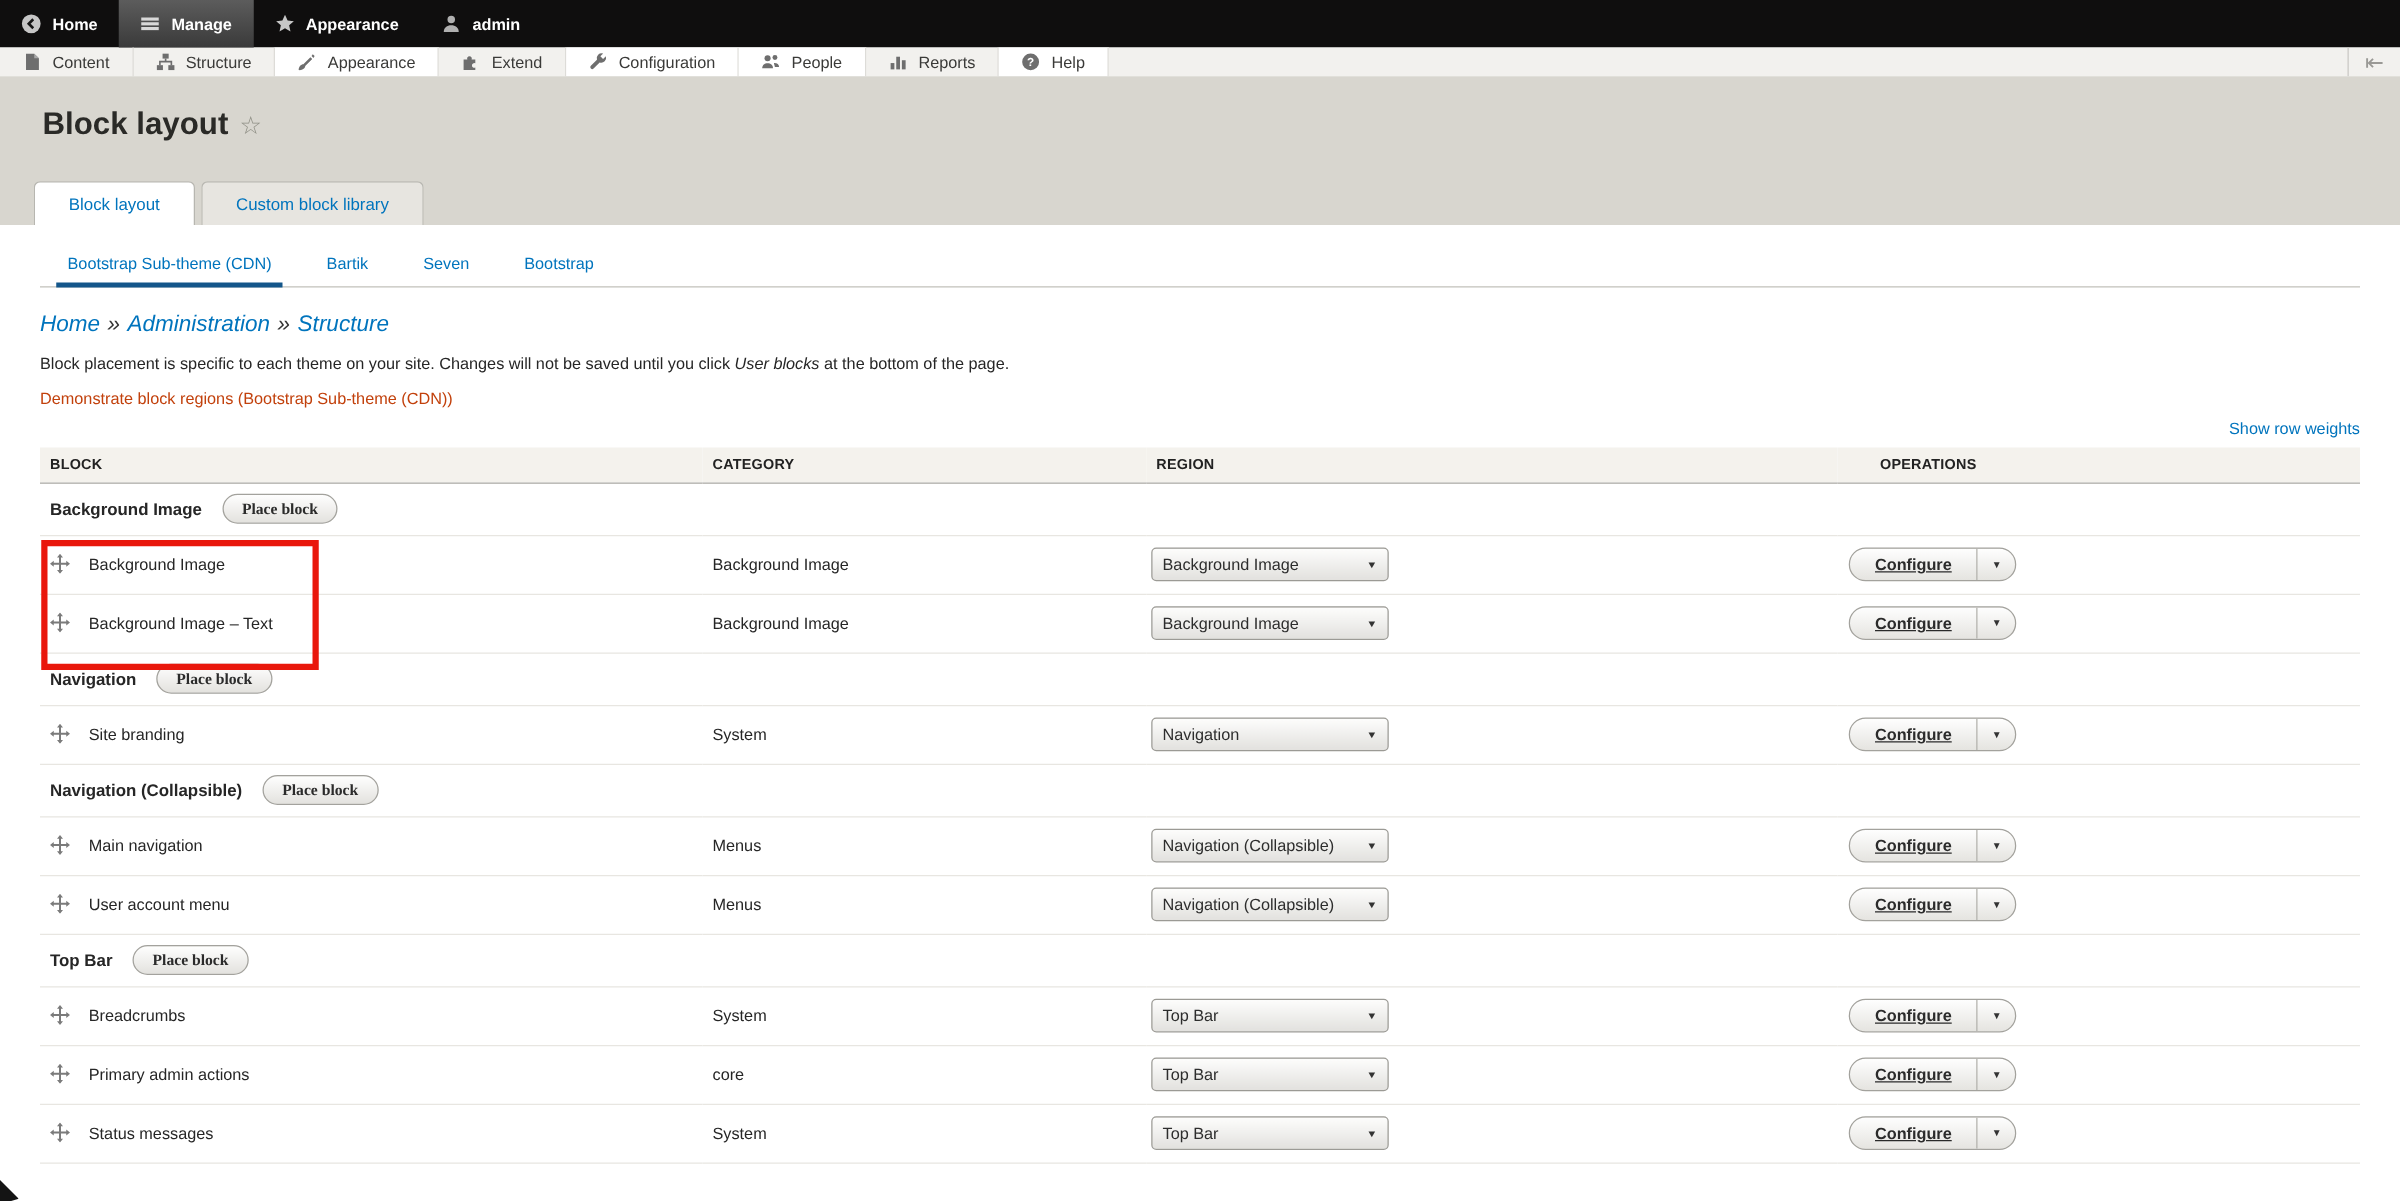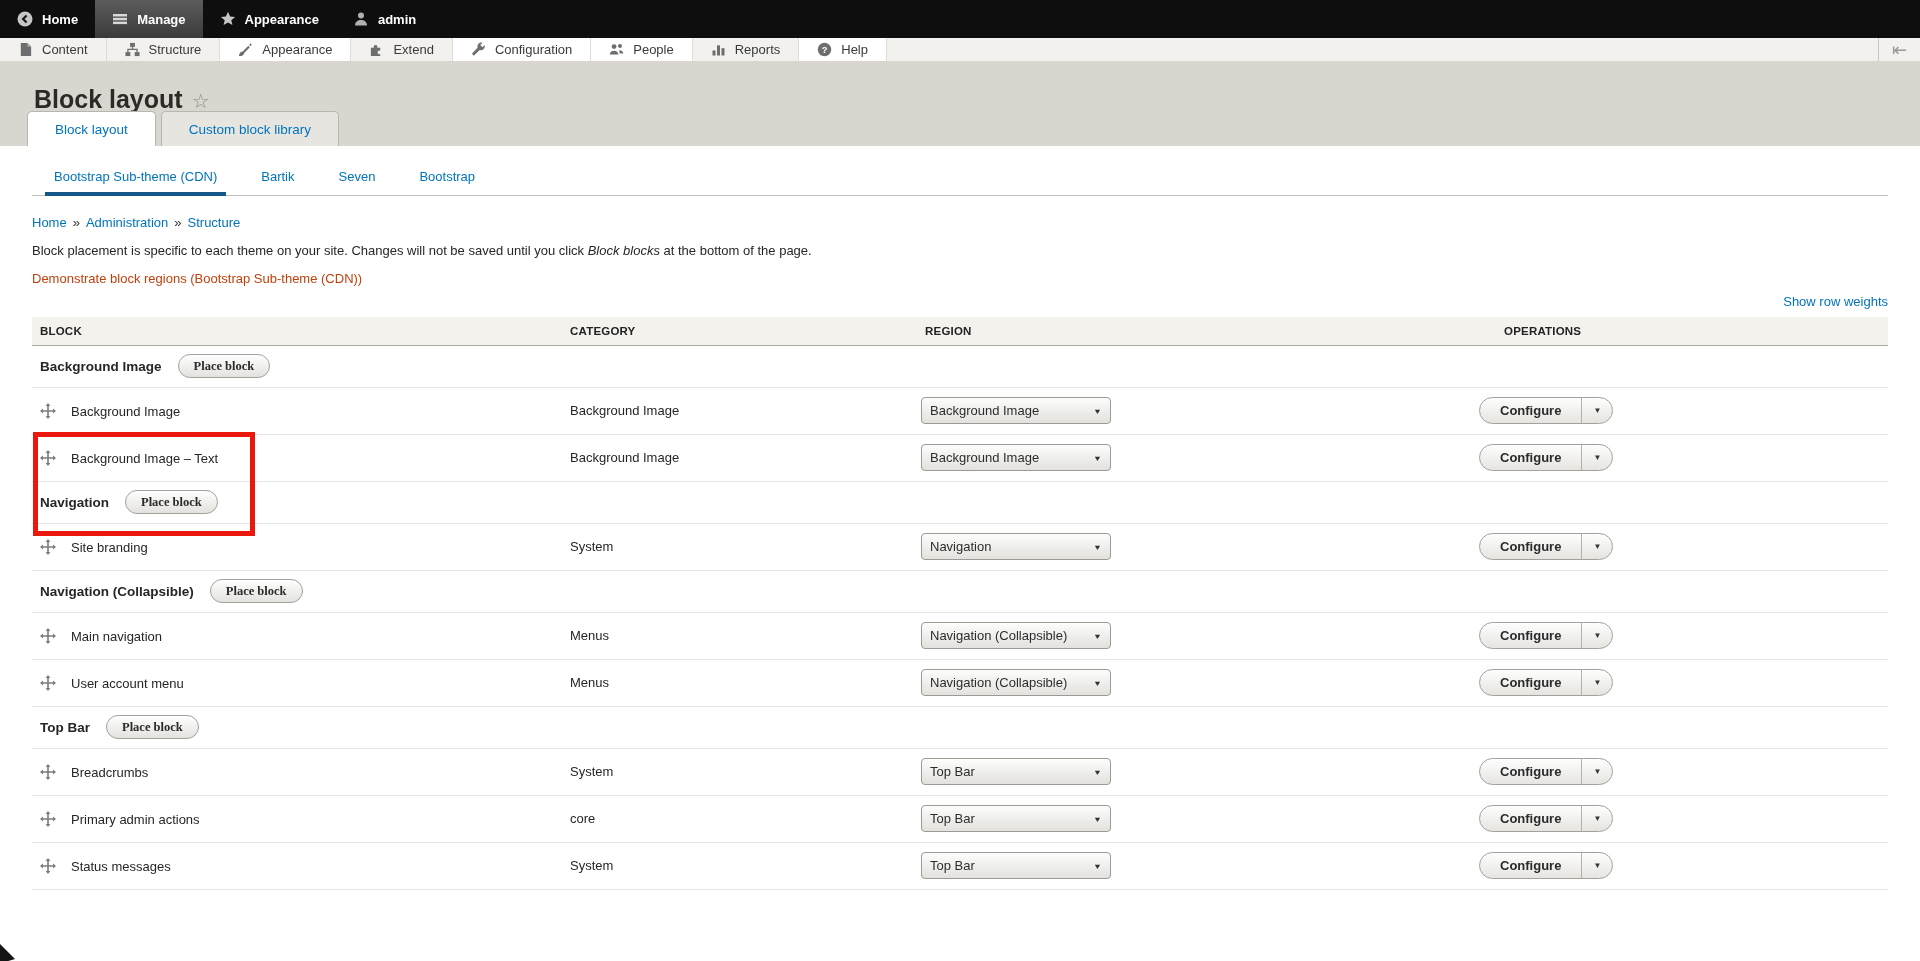--- a/index.html
+++ b/index.html
@@ -21,36 +21,36 @@
   .toolbar-tray { height:23px; background:#f2f1ee; display:flex; align-items:stretch; }
   .tray-item { display:flex; align-items:center; gap:9px; padding:0 18px; font-size:13px;
                color:#3a3a38; border-right:1px solid #dddcd8; cursor:pointer; }
   .tray-item.white { background:#ffffff; }
   .tray-icon svg { display:block; width:15px; height:15px; }
   .tray-right { margin-left:auto; display:flex; align-items:center; border-left:1px solid #c9c8c4;
                 padding:0 13px; }
   .orient-icon { color:#9a9995; font-size:18px; cursor:pointer; line-height:1; }
 
   
-  .page-header { background:#d8d6cf; height:85px; position:relative; }
+  .page-header { background:#d8d6cf; height:119px; position:relative; }
   .page-header h1 { padding:24px 0 0 34px; font-size:25px; font-weight:bold; color:#2a2a27; }
   .star { font-size:20px; color:#8f8f85; font-weight:normal; margin-left:9px; cursor:pointer; }
   .primary-tabs { position:absolute; bottom:0; left:27px; display:flex; }
   .ptab { padding:10px 27px 9px; font-size:13.5px; color:#0074bd; background:#e7e5e0;
           border:1px solid #b7b6b0; border-bottom:none; border-radius:5px 5px 0 0;
           margin-right:5px; cursor:pointer; }
   .ptab.active { background:#ffffff; }
 
   
   .content { padding:0 32px; position:relative; }
   .theme-tabs { display:flex; border-bottom:1px solid #c2c1bb; margin-top:14px; padding-left:0; }
   .ttab { font-size:13px; color:#0074bd; padding:9px 9px 8px; margin:0 13px; cursor:pointer; }
   .ttab.active { border-bottom:4px solid #13568a; margin-bottom:-1px; }
 
-  .breadcrumb { margin-top:19px; font-size:13px; color:#333; }
+  .breadcrumb { margin-top:19px; font-size:18px; color:#333;font-style:italic; }
   .breadcrumb a { color:#0074bd; cursor:pointer; }
   .crumb-sep { margin:0 6px; color:#333; }
 
   .description { margin-top:13px; font-size:13px; color:#262626; }
   .demo-link { display:inline-block; margin-top:13px; font-size:13px; color:#c2410c; cursor:pointer; }
   .row-weights { text-align:right; font-size:13px; margin-top:7px; }
   .row-weights a { color:#0074bd; cursor:pointer; }
 
   
   table { width:100%; border-collapse:collapse; margin-top:8px; table-layout:fixed; }
@@ -77,21 +77,21 @@
   .region-select { width:190px; height:27px; border:1px solid #9b9a95; border-radius:4px;
                    background:linear-gradient(#fdfdfc,#e2e1de); display:flex; align-items:center;
                    padding:0 8px; cursor:pointer; }
   .select-text { flex:1; font-size:13px; color:#2d2d2d; white-space:nowrap; overflow:hidden; }
   .select-arrow { font-size:9px; color:#333; transform:scaleY(.85); }
   td.ops-cell { padding-left:9px; }
   .config-btn { display:inline-flex; align-items:stretch; border:1px solid #a3a29d;
                 border-radius:14px; background:linear-gradient(#fefefe,#e5e4e0);
                 overflow:hidden; height:27px; cursor:pointer; }
   .config-label { padding:0 20px; font-size:13px; font-weight:bold; color:#2b2b2b;
-                  display:flex; align-items:center; }
+                  display:flex; align-items:center;text-decoration:underline; }
   .config-arrow { border-left:1px solid #b2b1ac; padding:0 11px; display:flex; align-items:center;
                   font-size:8px; color:#333; }
 
   
   #annotation-box { position:absolute; border:5px solid #e9170c; z-index:6; pointer-events:none; }
   .cursor { position:absolute; left:0; bottom:0; width:15px; height:17px; background:#141414;
             clip-path:polygon(0 0, 100% 88%, 55% 100%, 0 100%); z-index:7; }
 </style>
 </head>
 <body>
@@ -231,21 +231,21 @@
 <div class="content">
   <div class="theme-tabs" id="theme-tabs">
       <div class="ttab active">Bootstrap Sub-theme (CDN)</div>
       <div class="ttab">Bartik</div>
       <div class="ttab">Seven</div>
       <div class="ttab">Bootstrap</div>
     </div>
 
   <div class="breadcrumb" id="breadcrumb"><a>Home</a><span class="crumb-sep">»</span><a>Administration</a><span class="crumb-sep">»</span><a>Structure</a></div>
 
-  <p class="description"><span>Block placement is specific to each theme on your site. Changes will not be saved until you click </span><em>Block blocks</em><span> at the bottom of the page.</span></p>
+  <p class="description"><span>Block placement is specific to each theme on your site. Changes will not be saved until you click </span><em>User blocks</em><span> at the bottom of the page.</span></p>
 
   <a class="demo-link">Demonstrate block regions (Bootstrap Sub-theme (CDN))</a>
 
   <div class="row-weights">
     <a>Show row weights</a>
   </div>
 
   <table id="blocks-table">
     <colgroup>
         <col class="c1">

